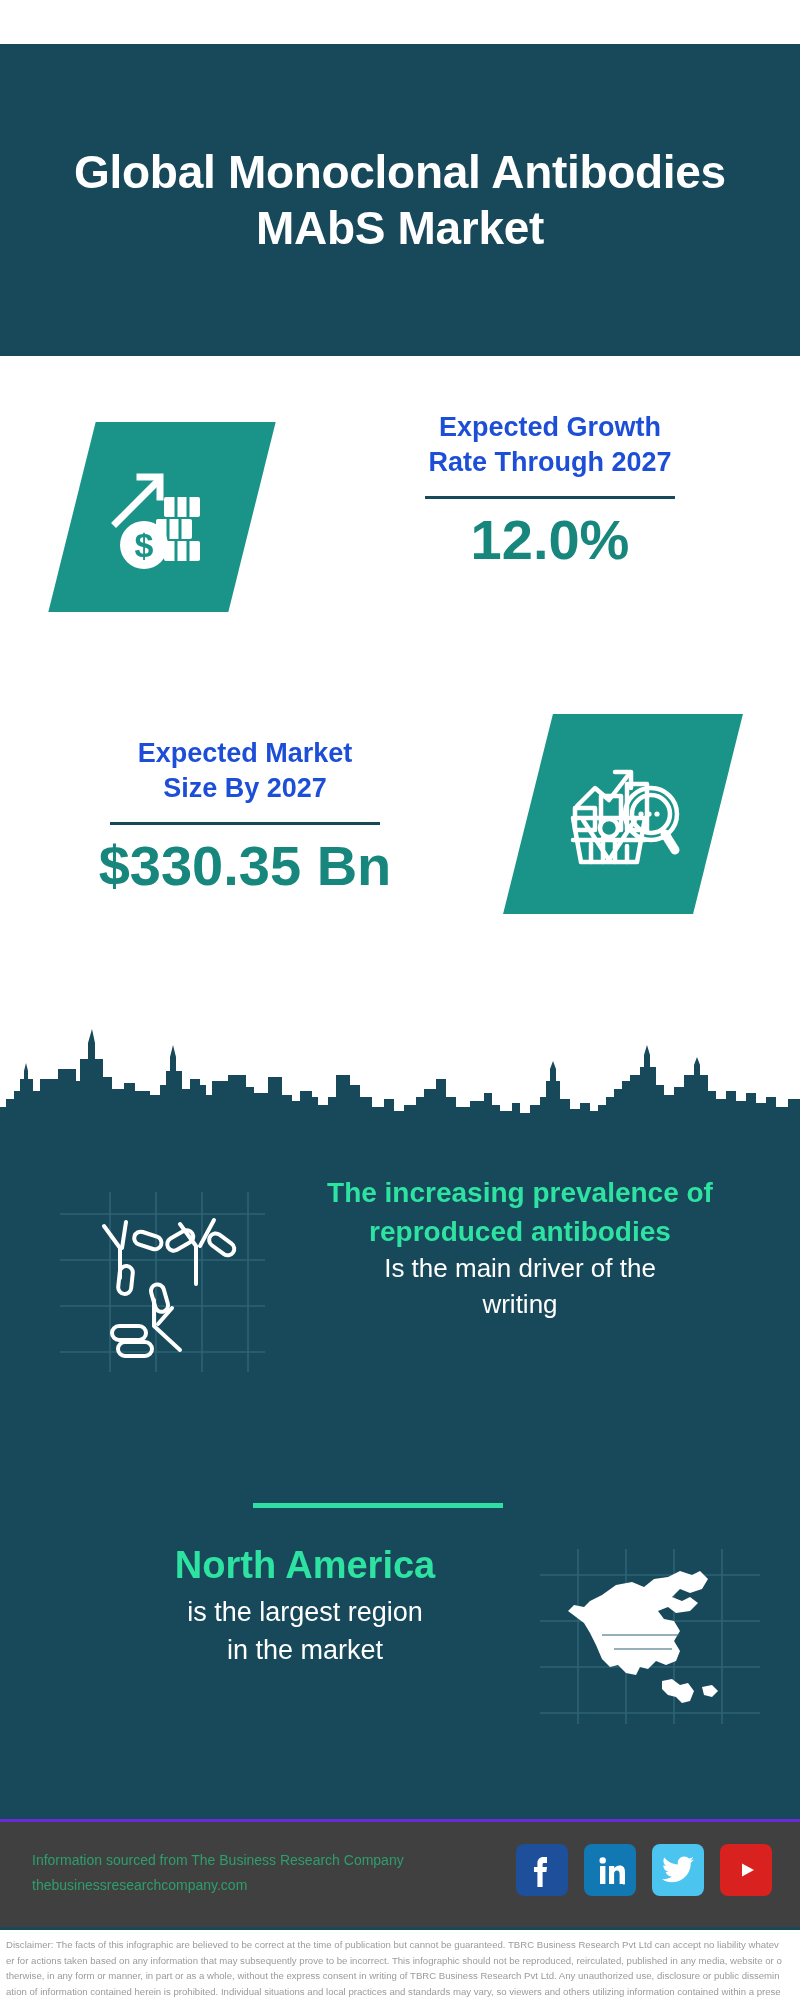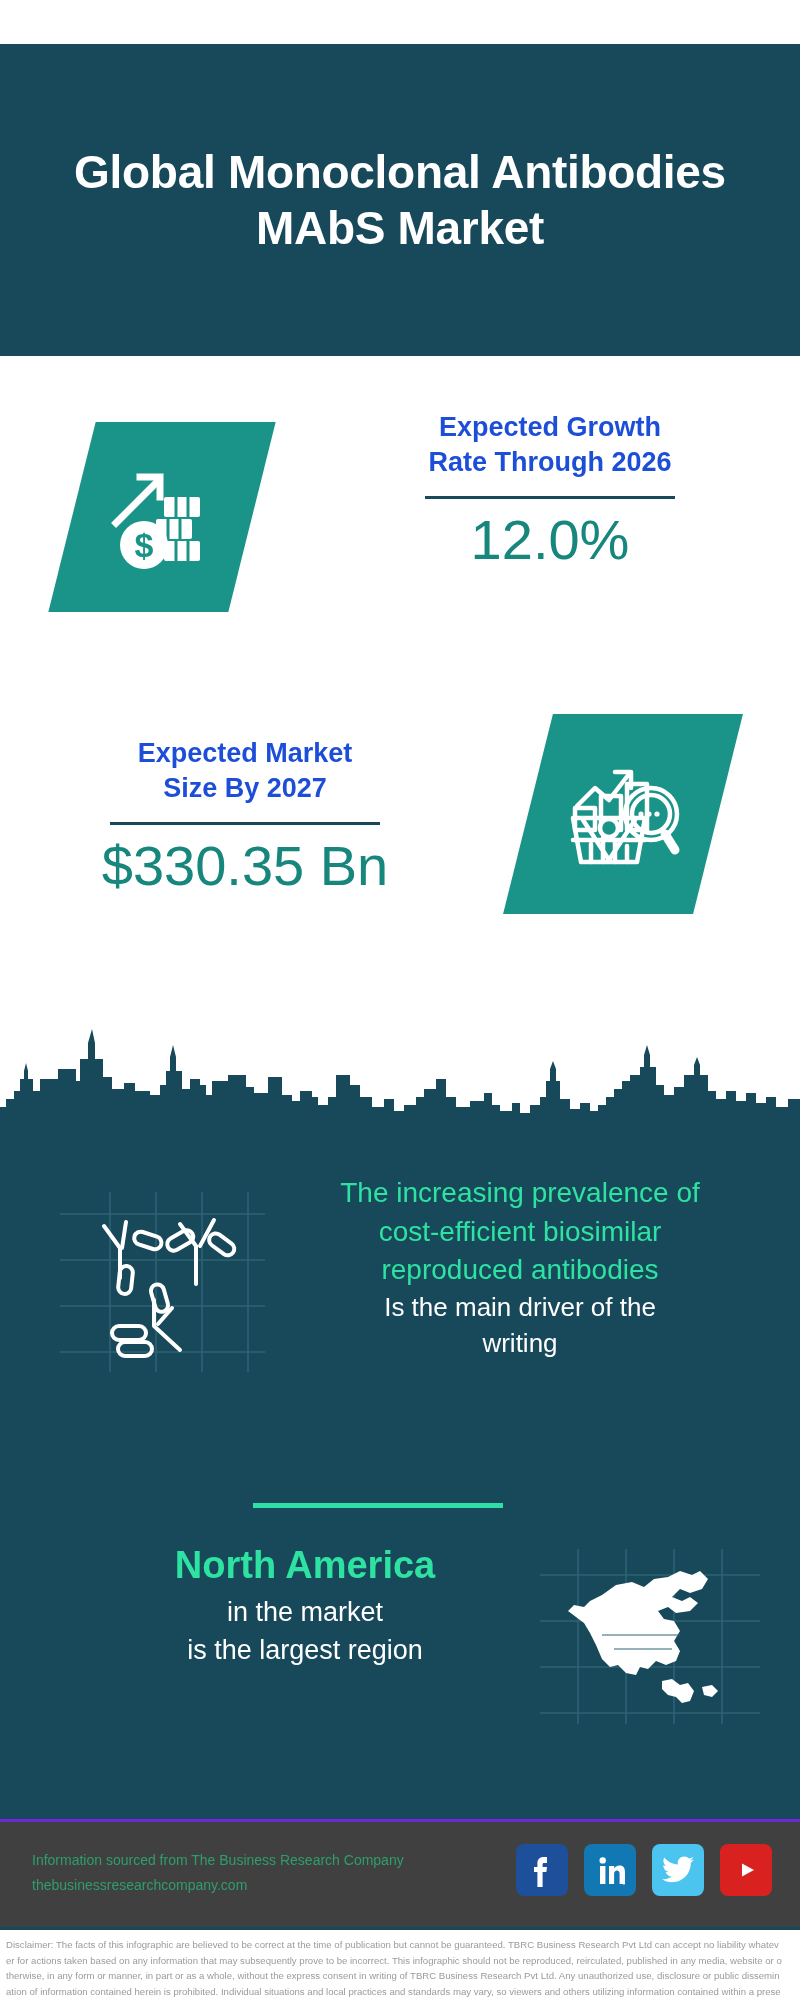--- a/index.html
+++ b/index.html
@@ -39,21 +39,21 @@
   .growth-text{
     position:absolute;left:340px;top:54px;width:420px;text-align:center;
   }
   .label-dark{
     color:#1d4ed8;font-size:27px;font-weight:bold;line-height:1.3;margin:0;
   }
   .rule-dark{
     width:250px;height:3px;background:#17495a;margin:16px auto 0 auto;
   }
   .value-teal{
-    color:#17867c;font-size:56px;font-weight:normal;margin:10px 0 0 0;line-height:1.1;
+    color:#17867c;font-size:56px;font-weight:bold;margin:10px 0 0 0;line-height:1.1;
   }
 
   
   .size-section{
     position:absolute;left:0;top:632px;width:800px;height:330px;
   }
   .size-text{
     position:absolute;left:40px;top:60px;width:410px;text-align:center;
   }
   .rule-dark2{width:270px;height:3px;background:#17495a;margin:16px auto 0 auto;}
@@ -72,21 +72,21 @@
   .driver-block{
     position:absolute;left:0;top:1130px;width:800px;height:260px;
   }
   .antibody-icon{
     position:absolute;left:60px;top:18px;width:205px;height:180px;
   }
   .driver-text{
     position:absolute;left:265px;top:0px;width:510px;text-align:center;
   }
   .driver-hl{
-    color:#2ee2a2;font-size:28px;font-weight:normal;line-height:1.38;margin:0;
+    color:#2ee2a2;font-size:28px;font-weight:bold;line-height:1.38;margin:0;
   }
   .driver-sub{
     color:#ffffff;font-size:26px;font-weight:normal;line-height:1.38;margin:0;
   }
 
   .mint-rule{
     position:absolute;left:253px;top:1459px;width:250px;height:5px;background:#2fdfa5;
   }
 
   
@@ -170,21 +170,21 @@
             <line x1="74" y1="84" x2="74" y2="104"></line>
             <line x1="86" y1="84" x2="86" y2="104"></line>
           </g>
           <circle cx="42" cy="88" r="24" fill="#ffffff"></circle>
           <text x="42" y="100" font-family="Liberation Sans, sans-serif" font-size="34" font-weight="bold" fill="#1a9488" text-anchor="middle">$</text>
         </svg>
       </div>
     </div>
     <div class="growth-text">
       <p class="label-dark">Expected Growth</p>
-      <p class="label-dark">Rate Through 2026</p>
+      <p class="label-dark">Rate Through 2027</p>
       <div class="rule-dark"></div>
       <p class="value-teal">12.0%</p>
     </div>
   </div>
 
   <div class="size-section">
     <div class="size-text">
       <p class="label-dark">Expected Market</p>
       <p class="label-dark">Size By 2027</p>
       <div class="rule-dark2"></div>
@@ -250,34 +250,33 @@
       <g fill="none" stroke="#ffffff" stroke-width="4" stroke-linecap="round" stroke-linejoin="round">
         <path d="M94 108 L94 134 L120 158"></path>
         <path d="M112 116 L98 132"></path>
         <rect x="86" y="100" width="28" height="13" rx="6.5" transform="rotate(74 100 106)"></rect>
         <rect x="52" y="134" width="34" height="14" rx="7"></rect>
         <rect x="58" y="150" width="34" height="14" rx="7"></rect>
       </g>
     </svg>
     <div class="driver-text">
       <p class="driver-hl">The increasing prevalence of</p>
-      <p class="driver-hl">cost-efficient biosimilar</p>
       <p class="driver-hl">reproduced antibodies</p>
       <p class="driver-sub">Is the main driver of the</p>
       <p class="driver-sub">writing</p>
     </div>
   </div>
 
   <div class="mint-rule"></div>
 
   <div class="na-block">
     <div class="na-text">
       <p class="na-hl">North America</p>
+      <p class="na-sub">is the largest region</p>
       <p class="na-sub">in the market</p>
-      <p class="na-sub">is the largest region</p>
     </div>
     <svg class="na-map" viewBox="0 0 220 175">
       <g stroke="#2e6375" stroke-width="1.6" fill="none">
         <line x1="38" y1="0" x2="38" y2="175"></line>
         <line x1="86" y1="0" x2="86" y2="175"></line>
         <line x1="134" y1="0" x2="134" y2="175"></line>
         <line x1="182" y1="0" x2="182" y2="175"></line>
         <line x1="0" y1="26" x2="220" y2="26"></line>
         <line x1="0" y1="72" x2="220" y2="72"></line>
         <line x1="0" y1="118" x2="220" y2="118"></line>

